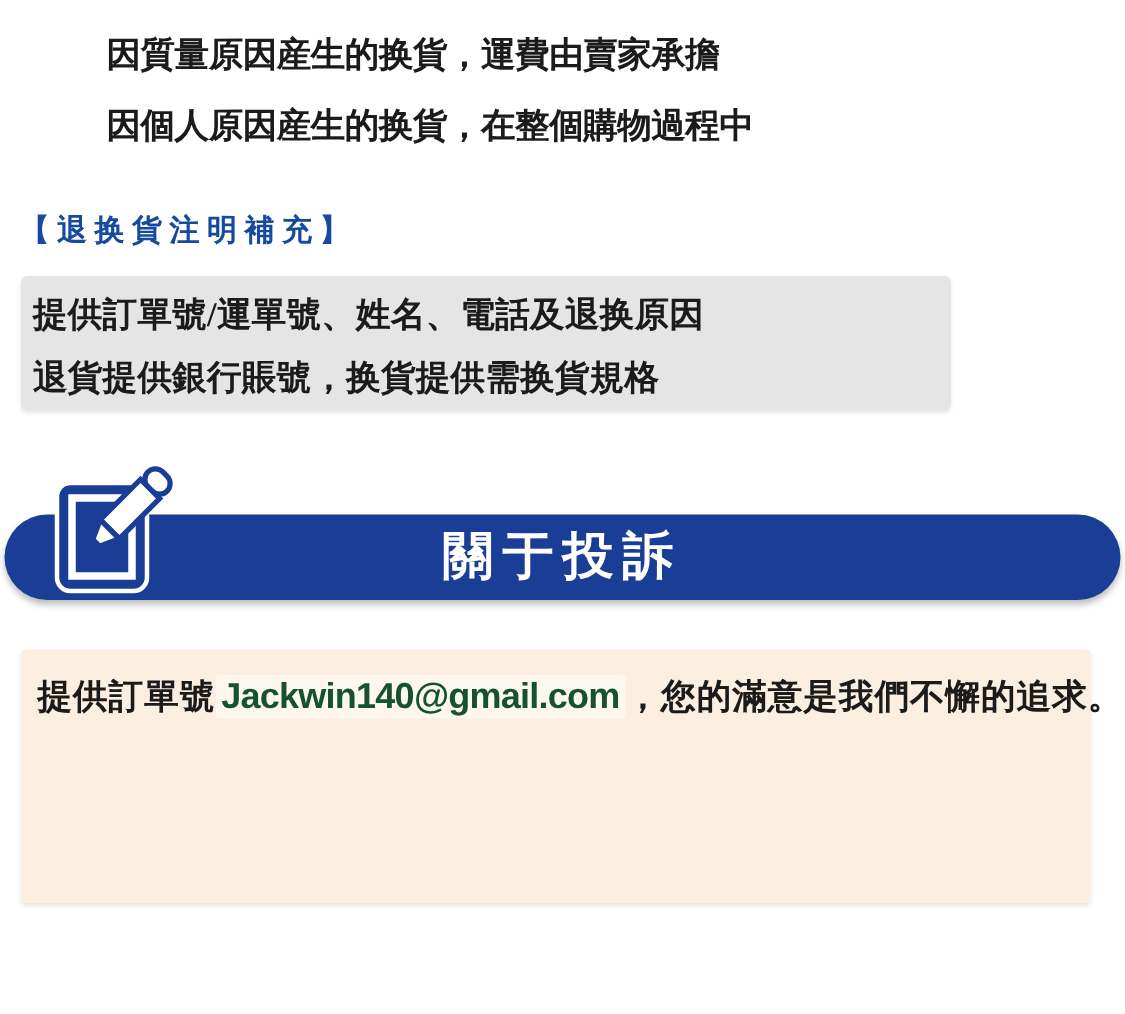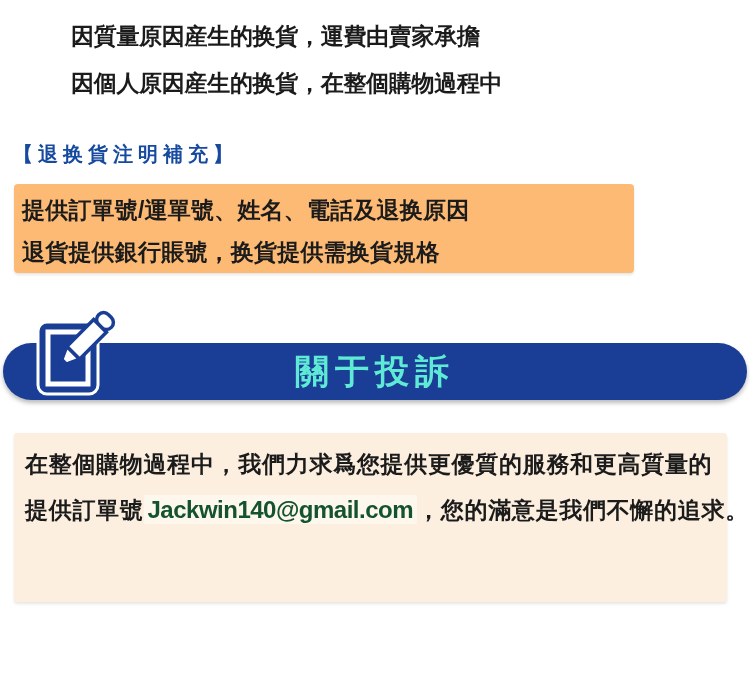--- a/index.html
+++ b/index.html
@@ -33,23 +33,24 @@
     color: #164a9f;
     letter-spacing: 5px;
     white-space: nowrap;
     line-height: 36px;
   }
 
   
   .note-box {
     left: 14px; top: 184px;
     width: 620px; height: 89px;
-    background: #fdba74;
+    background: #e5e5e5;
     border-radius: 4px;
     box-shadow: 0 2px 3px rgba(0,0,0,0.10);
+    font-family: Liberation Serif, serif;
   }
   .note-box p {
     margin: 0;
     padding-left: 8px;
     font-size: 23px;
     font-weight: 600;
     letter-spacing: 0.2px;
     line-height: 42px;
     white-space: nowrap;
   }
@@ -62,21 +63,21 @@
     background: #1a3e96;
     border-radius: 29px;
     box-shadow: 0 3px 4px rgba(60,60,60,0.35);
   }
   .banner-title {
     display: block;
     text-align: center;
     line-height: 57px;
     font-size: 34px;
     font-weight: 700;
-    color: #5eead4;
+    color: #ffffff;
     letter-spacing: 6px;
   }
 
   
   .icon-wrap {
     left: 36px; top: 306px;
     width: 80px; height: 96px;
     overflow: visible;
     z-index: 2;
   }
@@ -137,17 +138,16 @@
 
     <g transform="rotate(45 40 44)">
       <rect x="31" y="-4" width="18" height="14" rx="7" fill="#ffffff" stroke="#1a3e96" stroke-width="3.5"></rect>
       <rect x="31" y="10" width="18" height="38" fill="#ffffff" stroke="#1a3e96" stroke-width="3.5"></rect>
       <polygon points="31,48 49,48 40,68" fill="#ffffff" stroke="#1a3e96" stroke-width="3.5" stroke-linejoin="round"></polygon>
       <polygon points="36,59 44,59 40,68" fill="#1a3e96"></polygon>
     </g>
   </svg>
 
   <div class="abs complaint-box">
-    <p>在整個購物過程中，我們力求爲您提供更優質的服務和更高質量的</p>
     <p><span>提供訂單號</span><span class="email">Jackwin140@gmail.com</span><span>，您的滿意是我們不懈的追求。</span></p>
   </div>
 
 </div>
 
 </body></html>

